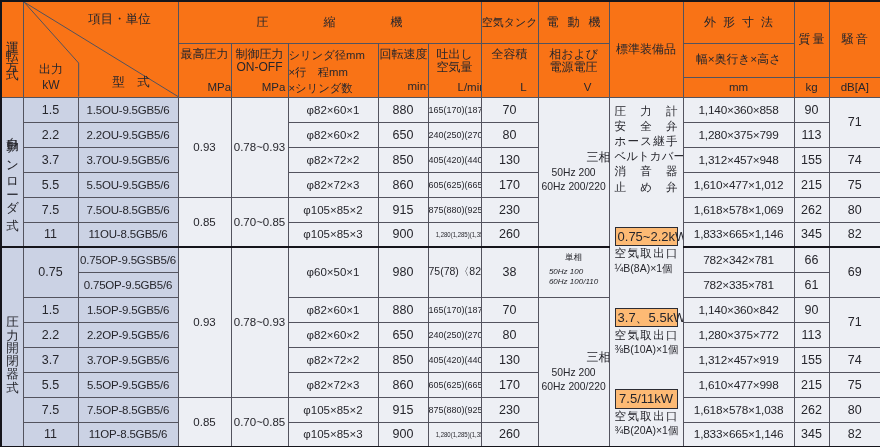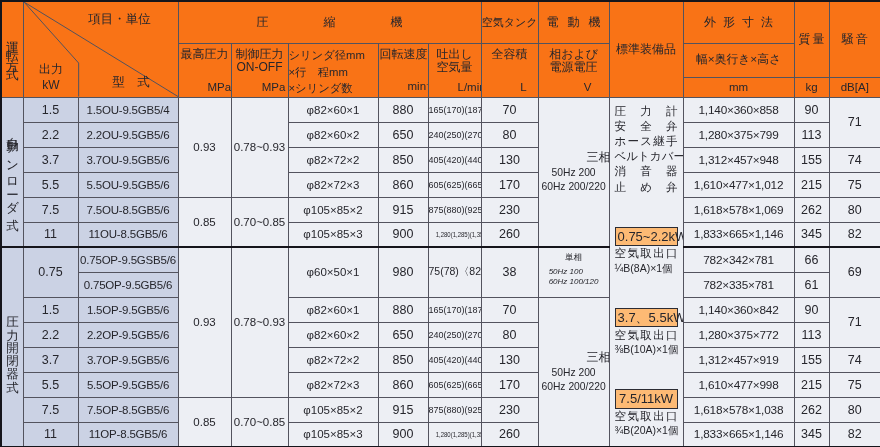--- a/index.html
+++ b/index.html
@@ -160,21 +160,21 @@
   </tr>
   <tr class="hr3">
     <td class="hd" style="font-size:11.5px;">mm</td>
     <td class="hd" style="font-size:11.5px;">kg</td>
     <td class="hd" style="font-size:11.5px;">dB[A]</td>
   </tr>
 
   <tr class="br">
     <td class="blue" rowspan="6"><span class="vert vert-sec1">自動アンローダ式</span></td>
     <td class="blue num">1.5</td>
-    <td class="blue model">1.5OU-9.5GB5/4</td>
+    <td class="blue model">1.5OU-9.5GB5/6</td>
     <td class="data press" rowspan="4">0.93</td>
     <td class="data press" rowspan="4">0.78~0.93</td>
     <td class="data cyl">φ82×60×1</td>
     <td class="data num">880</td>
     <td class="data air"><span>165(170)(187)</span></td>
     <td class="data num">70</td>
     <td class="data motor3" rowspan="6">
       <span class="ph">三相</span>
       <span class="fr">50Hz  200</span>
       <span class="fr">60Hz  200/220</span>
@@ -265,21 +265,21 @@
     <td class="blue model sec-top">0.75OP-9.5GSB5/6</td>
     <td class="data press sec-top" rowspan="6">0.93</td>
     <td class="data press sec-top" rowspan="6">0.78~0.93</td>
     <td class="data cyl sec-top" rowspan="2">φ60×50×1</td>
     <td class="data num sec-top" rowspan="2">980</td>
     <td class="data air air-md sec-top" rowspan="2"><span>75(78)〈82〉</span></td>
     <td class="data num sec-top" rowspan="2">38</td>
     <td class="data motor1 sec-top" rowspan="2">
       <div class="m1wrap">
         <span class="ph">単相</span>
-        <span class="frs"><span>50Hz  100</span><br><span>60Hz  100/120</span></span>
+        <span class="frs"><span>50Hz  100</span><br><span>60Hz  100/110</span></span>
       </div>
     </td>
     <td class="data dim sec-top">782×342×781</td>
     <td class="data num sec-top">66</td>
     <td class="data num sec-top" rowspan="2">69</td>
   </tr>
   <tr class="br">
     <td class="blue model">0.75OP-9.5GB5/6</td>
     <td class="data dim">782×335×781</td>
     <td class="data num">61</td>

